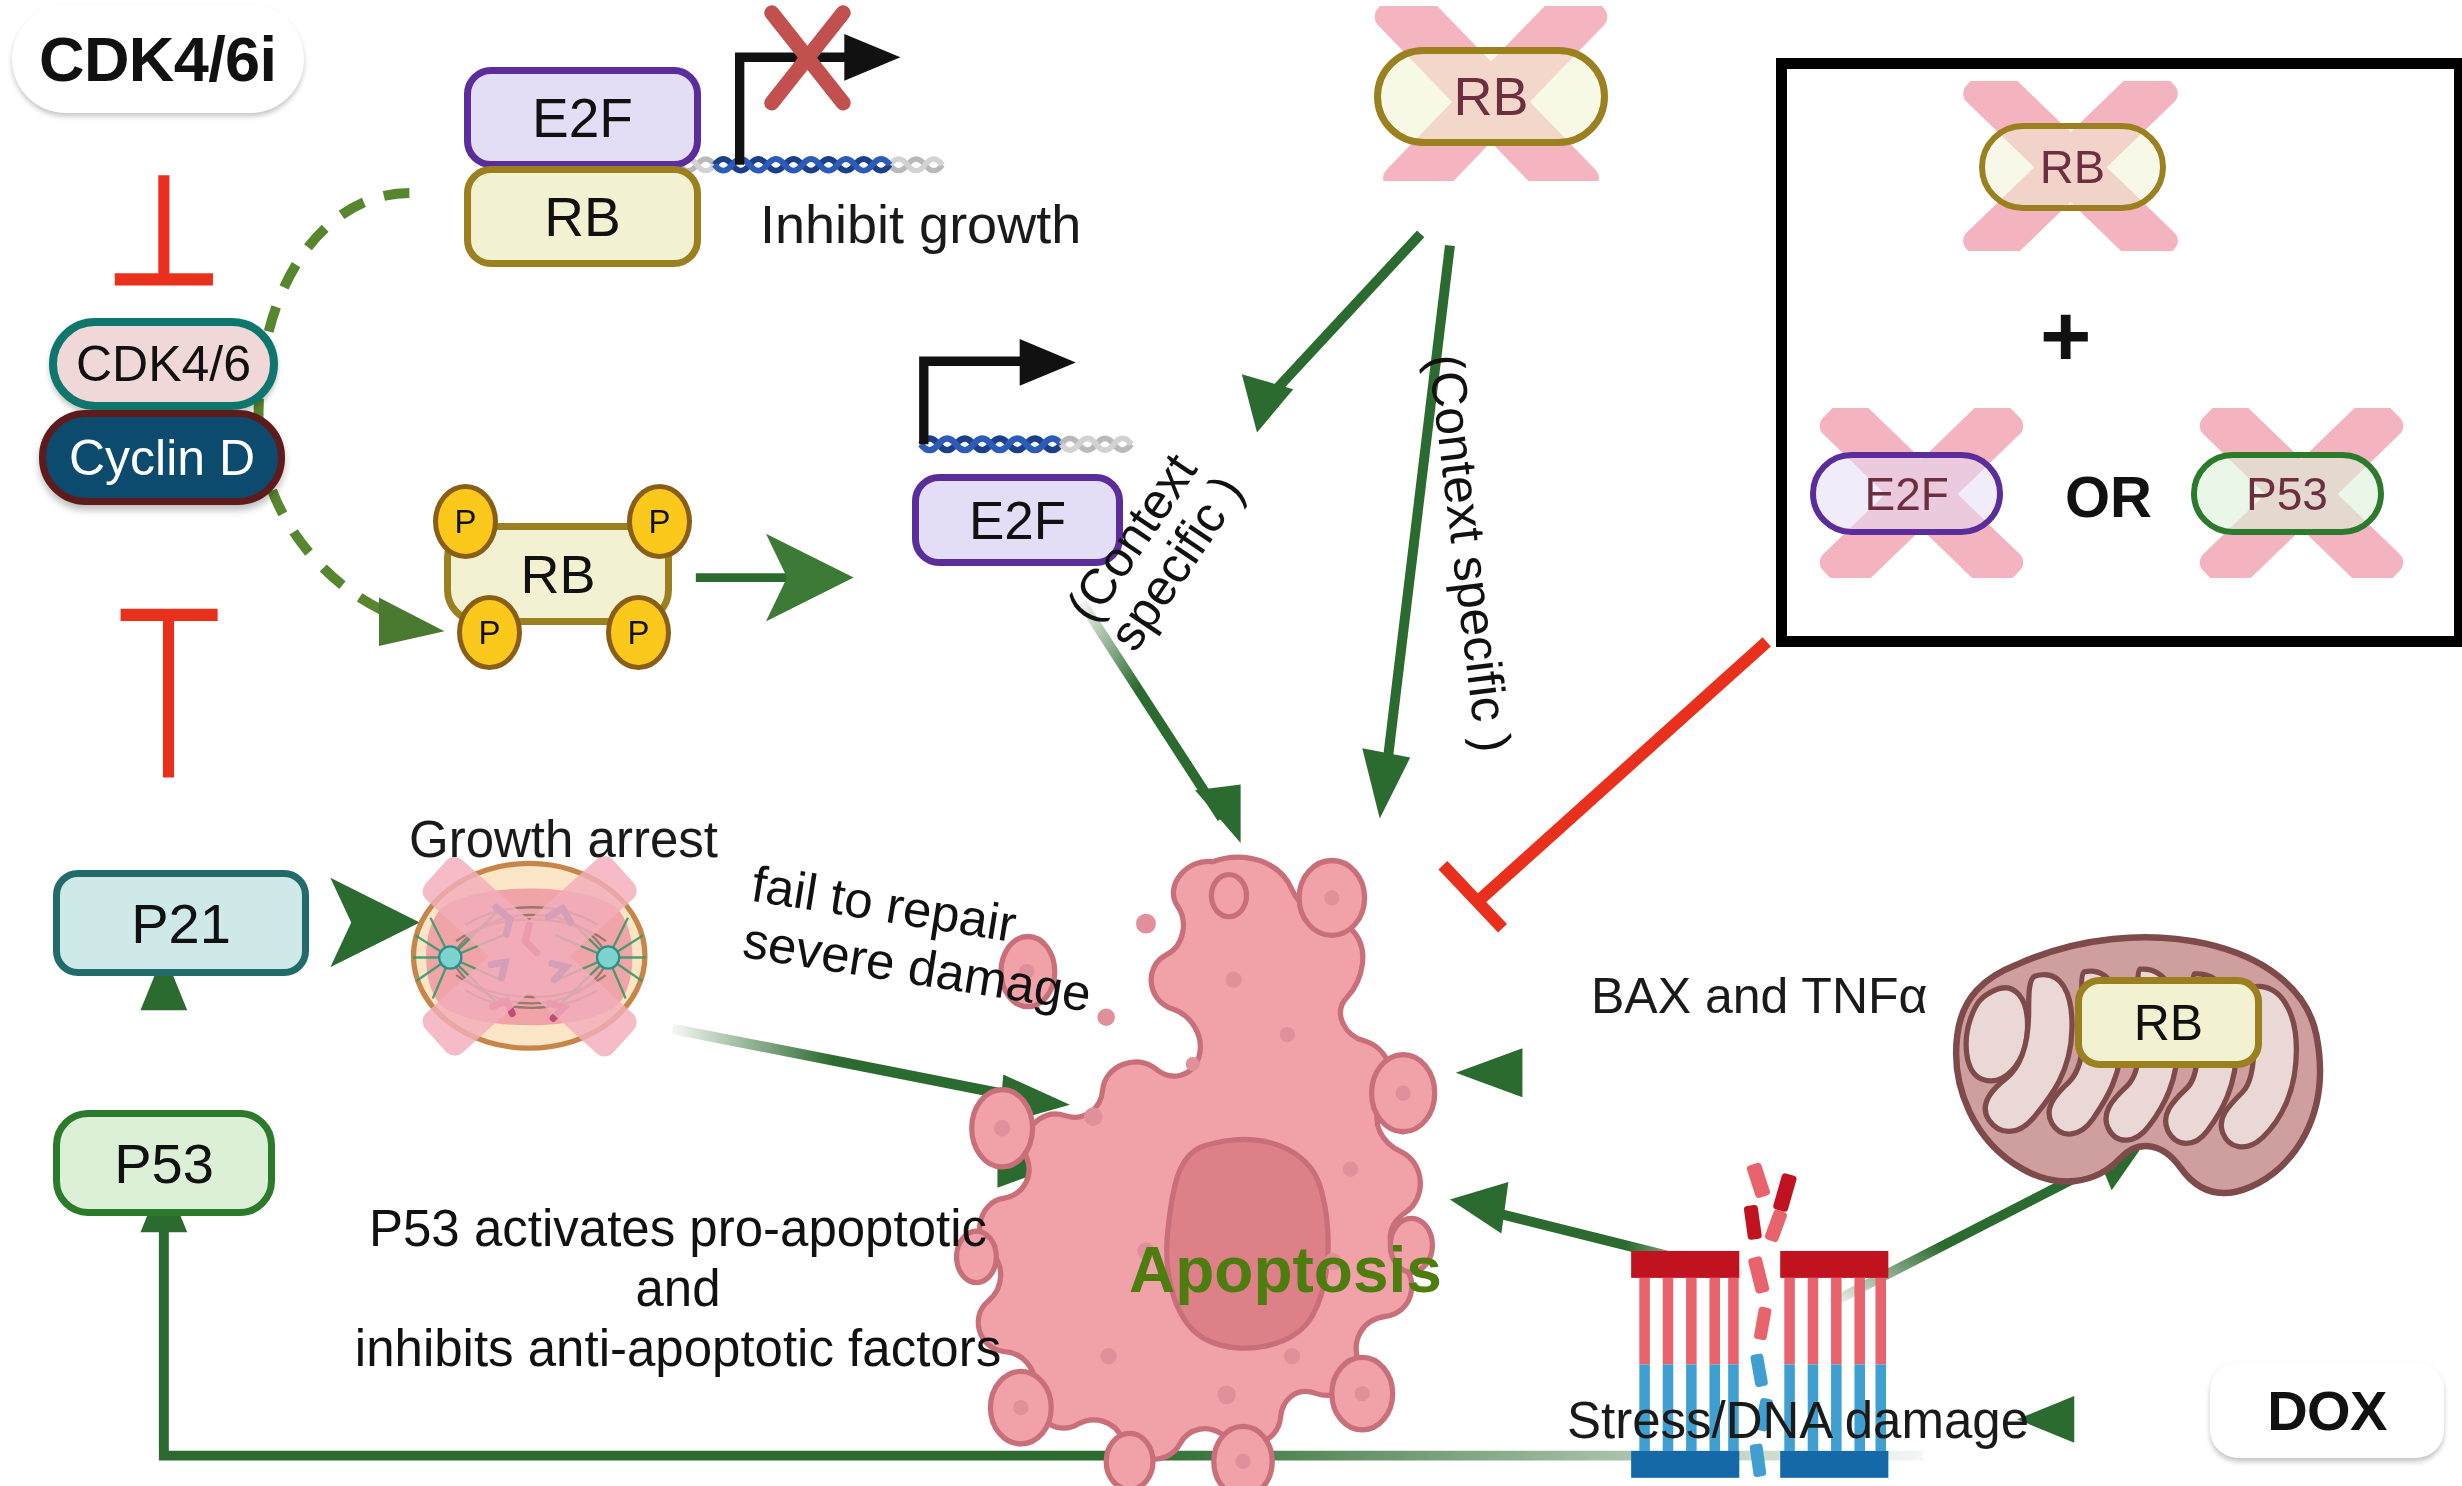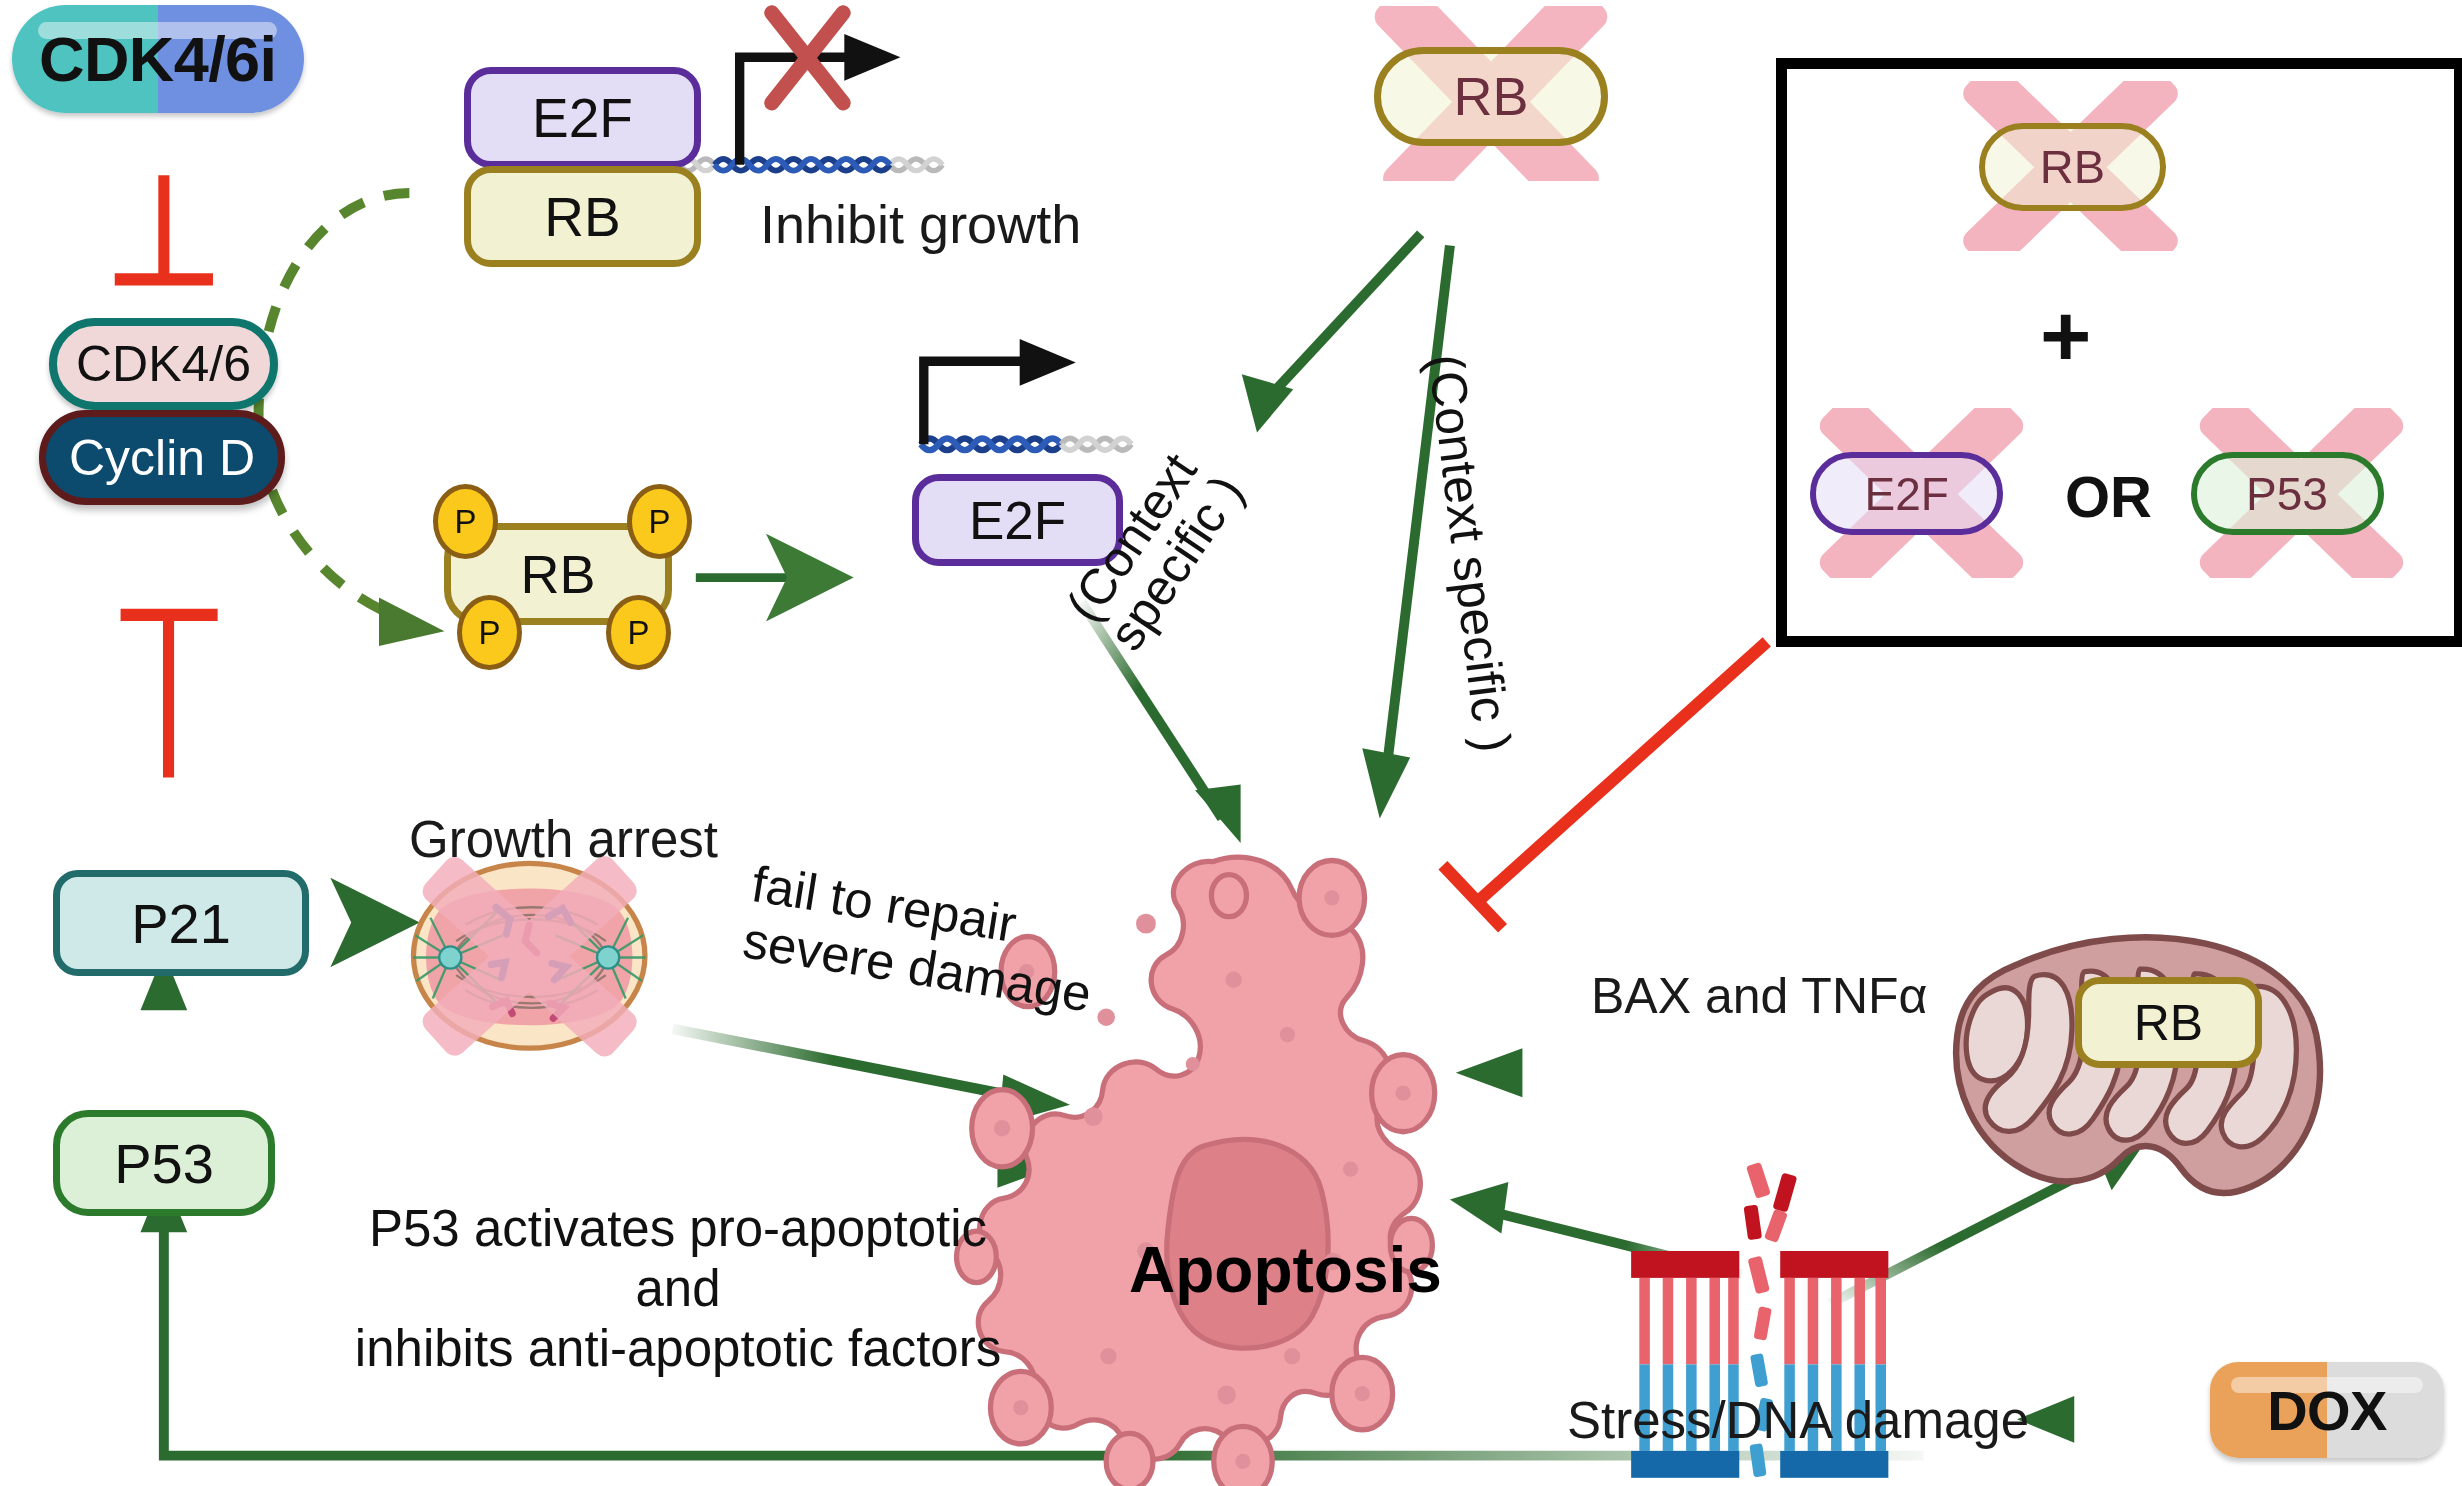--- a/index.html
+++ b/index.html
@@ -4,21 +4,21 @@
 <style>
   html,body{margin:0;padding:0;background:#fff;}
   body{font-family:"Liberation Sans",sans-serif;}
   #stage{position:relative;width:2462px;height:1486px;background:#fff;overflow:hidden;}
   svg.layer{position:absolute;left:0;top:0;width:2462px;height:1486px;pointer-events:none;}
   .pill{border-radius:5847px;}
   .lbl{position:absolute;white-space:pre;color:#1a1a1a;}
 
   
   .capsule{position:absolute;border-radius:5847px;overflow:hidden;display:flex;
-           box-shadow:0 3.5px 5.8px rgba(0,0,0,.22);}
+           box-shadow:0 3.5px 5.8px rgba(0,0,0,.22);align-items:flex-end;}
   .capsule .half{flex:1 1 50%;position:relative;}
   .capsule .shine{position:absolute;left:9%;right:9%;top:16%;height:16%;
                   background:rgba(255,255,255,.45);border-radius:5847px;}
   .capsule .cap-text{position:absolute;inset:0;display:flex;align-items:center;
                      justify-content:center;font-weight:bold;color:#111;letter-spacing:-0.6px;}
 
   
   .prot{position:absolute;box-sizing:border-box;display:flex;align-items:center;
         justify-content:center;font-weight:400;}
 </style>
@@ -434,21 +434,21 @@
               font-size:51px;line-height:1.12;color:#111;">
     <div>fail to repair</div>
     <div>severe damage</div>
   </div>
 
   <div style="position:absolute;left:327px;top:1199px;font-size:51px;line-height:1.18;text-align:center;color:#111;width:702px;">
     <div>P53 activates pro-apoptotic and</div>
     <div>inhibits anti-apoptotic factors</div>
   </div>
 
-  <div class="lbl" style="left:1129px;top:1233px;font-size:64px;font-weight:bold;color:#000000;">Apoptosis</div>
+  <div class="lbl" style="left:1129px;top:1233px;font-size:64px;font-weight:bold;color:#4d7c0f;">Apoptosis</div>
 
   <div class="lbl" style="left:1591px;top:967px;font-size:50px;">BAX and TNFα</div>
 
   <div class="prot" style="left:2075px;top:977px;width:187px;height:91px;background:#f2f2d2;border:7px solid #9b8020;border-radius:24.6px;font-size:50px;color:#111;">
     <span>RB</span>
   </div>
 
   <div class="lbl" style="left:1567px;top:1391px;font-size:51px;">Stress/DNA damage</div>
 
   <div class="capsule" style="left:2210px;top:1362px;width:234px;height:96px;border-radius:28px;">

